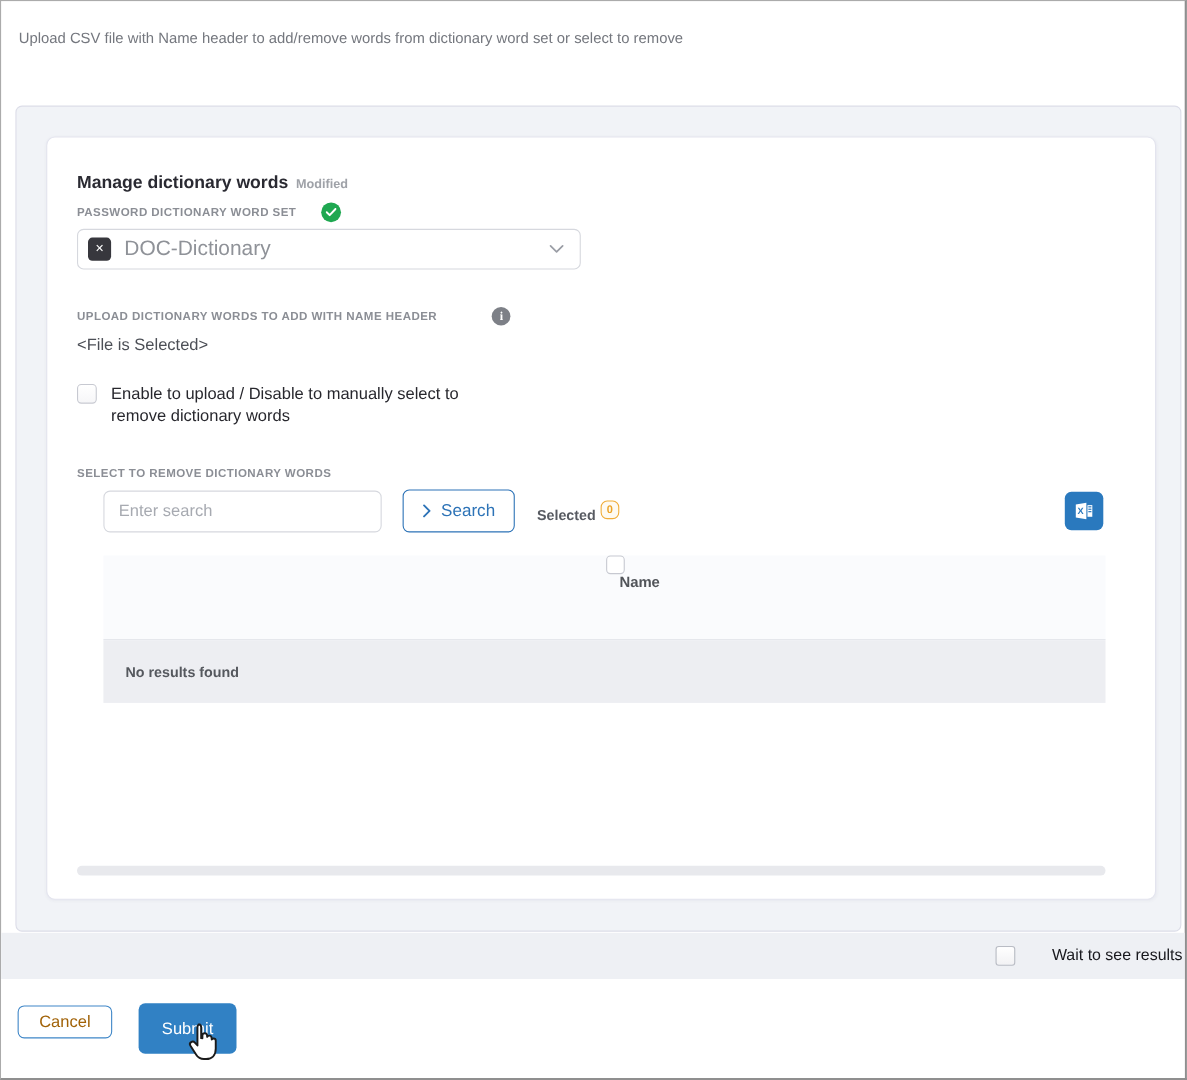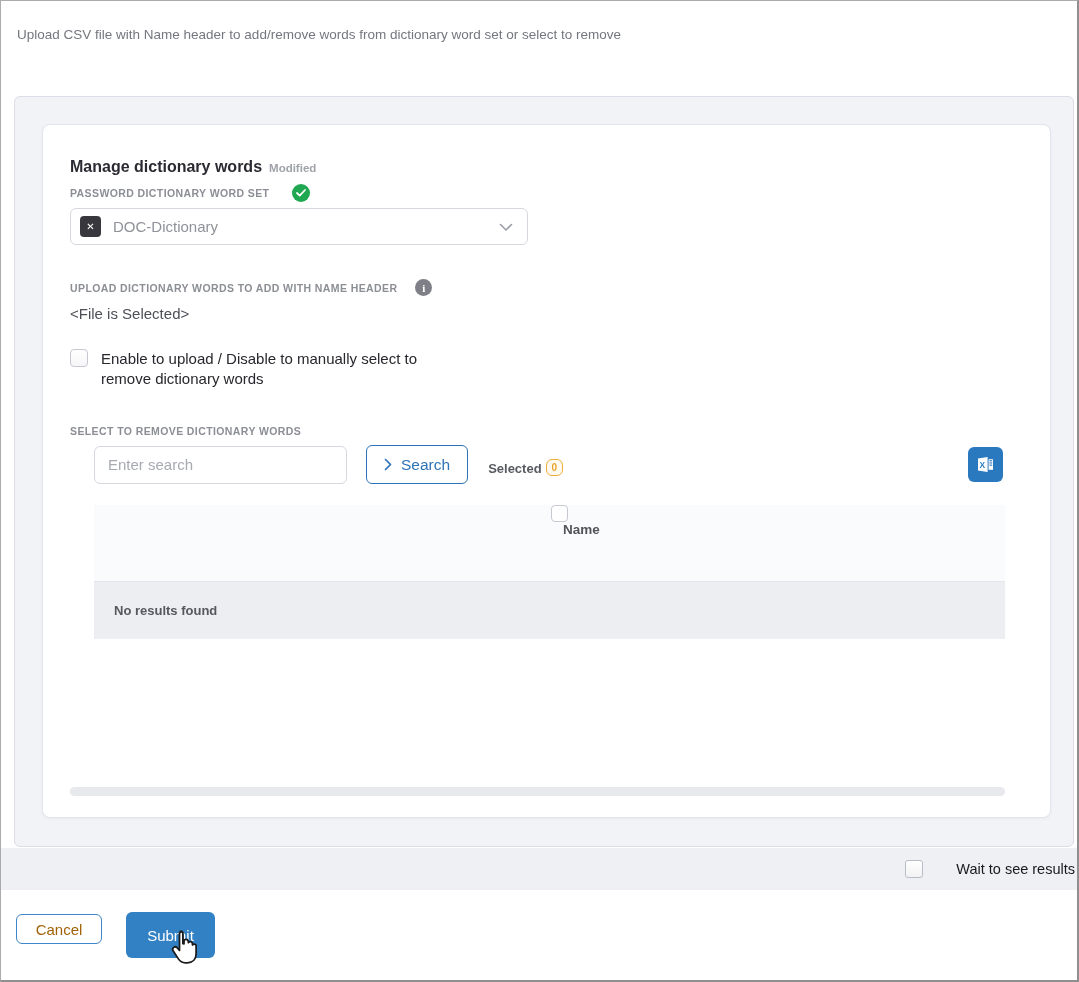--- a/index.html
+++ b/index.html
@@ -66,24 +66,24 @@
     border: 1px solid #d6d8de; border-radius: 6px;
     display: flex; align-items: center; padding: 0 14px 0 9px;
     background: #fff; cursor: pointer;
   }
   .tag-chip {
     width: 21px; height: 21px; border-radius: 4px;
     background: #37373d; color: #fff;
     display: flex; align-items: center; justify-content: center;
     font-size: 10px; font-weight: 700; flex: none; cursor: pointer;
   }
-  .dropdown-value { margin-left: 12px; font-size: 15px; color: #8f9298; flex: 1; }
+  .dropdown-value { margin-left: 12px; font-size: 19px; color: #8f9298; flex: 1; }
   .chevron-down { flex: none; margin-left: 8px; }
 
-  .upload-row { margin-top: 34px; }
+  .upload-row { margin-top: 34px; gap: 32px; }
   .file-status { margin-top: 9px; font-size: 15px; color: #4c4f56; }
 
   
   .cb {
     width: 18px; height: 18px; border: 1.5px solid #c7c9d1; border-radius: 4px;
     background: linear-gradient(#ffffff, #f6f6f8); flex: none; cursor: pointer;
   }
   .checkbox-row { margin-top: 27px; display: flex; align-items: flex-start; }
   .checkbox-label {
     margin-left: 13px; width: 364px;
@@ -101,21 +101,21 @@
     padding: 0 13px; font-size: 15px; color: #3b3e45;
     font-family: "Liberation Sans", sans-serif; outline: none; background: #fff;
   }
   .search-input::placeholder { color: #a7aab1; opacity: 1; }
   .search-btn {
     margin-left: 19px; height: 39px; padding: 0 17px;
     border: 1.5px solid #2d73b7; border-radius: 6px; background: #fff;
     color: #2d73b7; font-size: 15.5px; font-family: "Liberation Sans", sans-serif;
     display: flex; align-items: center; gap: 9px; cursor: pointer;
   }
-  .selected-wrap { margin-left: 20px; display: flex; align-items: flex-end; }
+  .selected-wrap { margin-left: 20px; display: flex; align-items: center; }
   .selected-label { font-size: 13px; font-weight: 700; color: #575a61; margin-top: 7px; }
   .selected-badge {
     margin-left: 4px; margin-top: -2px;
     border: 1px solid #f0ad39; background: #fefaf1; color: #eca428;
     font-size: 10px; font-weight: 700; padding: 2px 5px 2px; border-radius: 6px;
   }
   .flex-spacer { flex: 1; }
   .excel-btn {
     width: 35px; height: 35px; border-radius: 6px; border: none;
     background: #2a79be; display: flex; align-items: center; justify-content: center;

